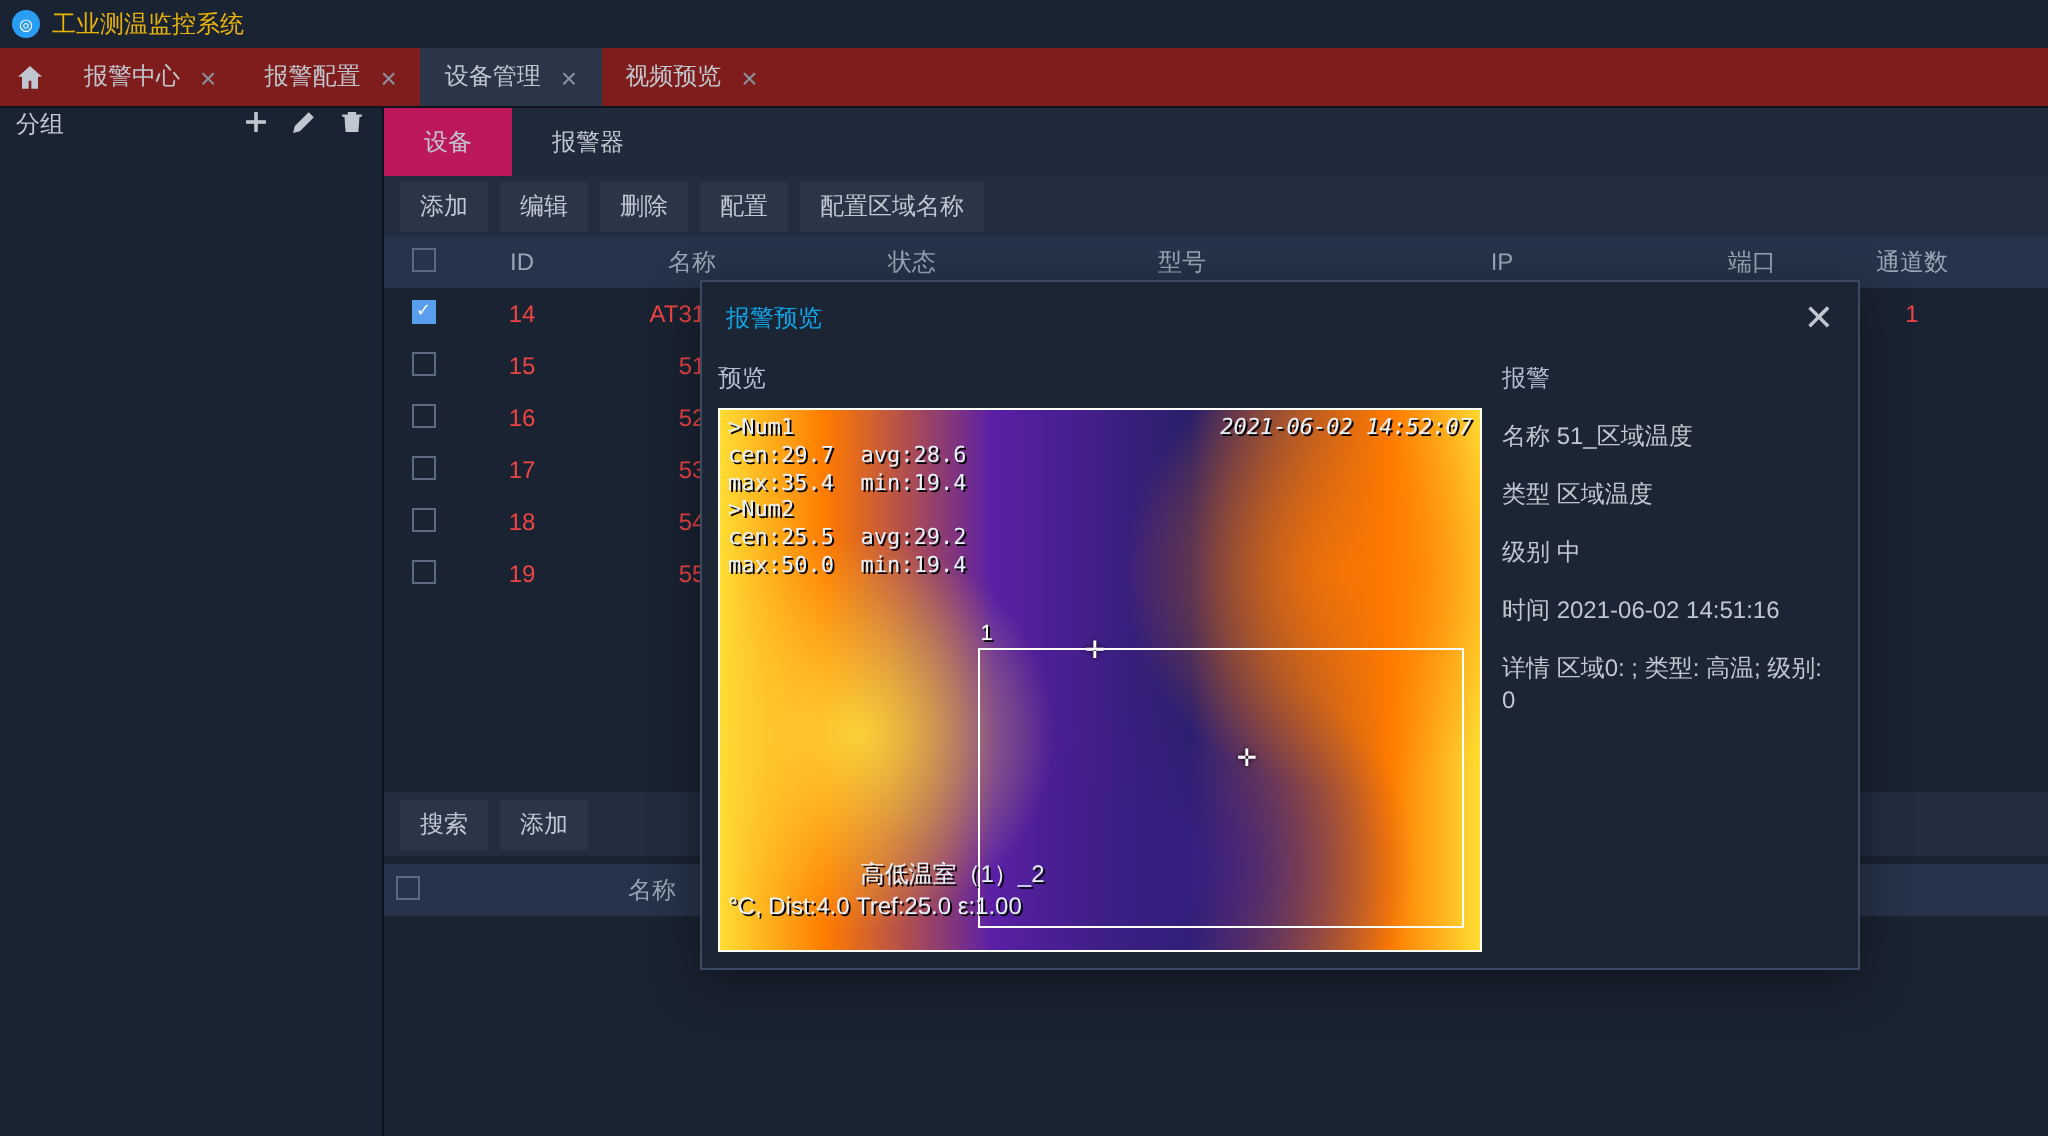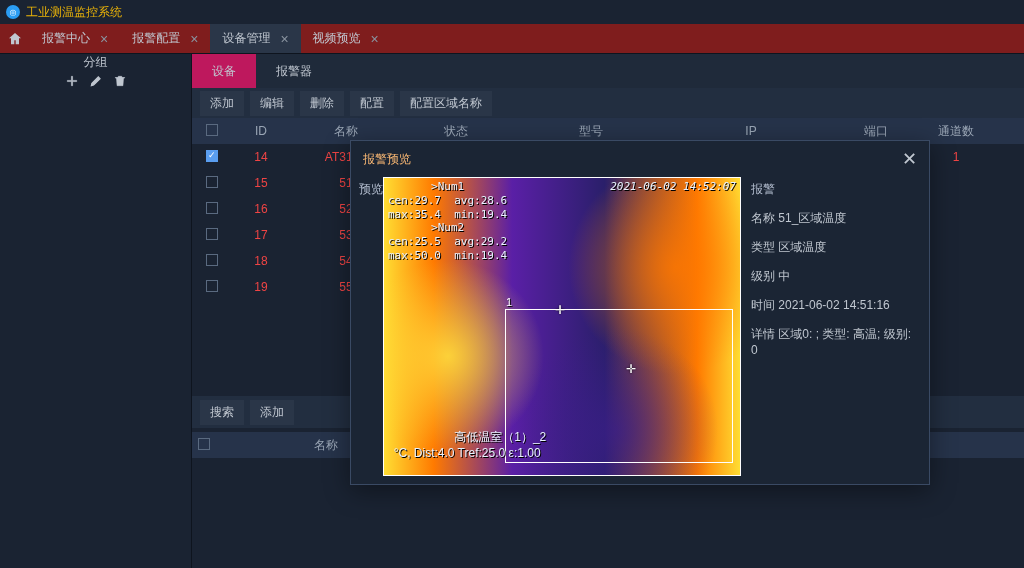--- a/index.html
+++ b/index.html
@@ -12,21 +12,21 @@
 .tabs { height: 30px; display: flex; align-items: stretch; background: #7f1d1d; border-bottom: 1px solid #0e141e;}
 .home-btn { width: 30px; display:flex; align-items:center; justify-content:center; }
 .home-btn svg { fill: #c0c7d0; }
 .tab { display:flex; align-items:center; padding: 0 12px; gap: 10px; cursor:pointer; position:relative;}
 .tab.active { background: #2a3648; }
 .tab .close { color: #8a94a0; font-size: 14px; line-height: 1; }
 
 .main { display:flex; height: calc(100% - 54px); }
 
 .sidebar { width: 192px; background: #1a2332; border-right: 1px solid #0e141e; display:flex; flex-direction:column; }
-.sidebar-hdr { height: 34px; display:flex; align-items:center; justify-content:space-between; padding: 0 8px 0 8px; flex-direction: column; }
+.sidebar-hdr { height: 34px; display:flex; align-items:flex-start; justify-content:space-between; padding: 0 8px 0 8px; }
 .sidebar-hdr .label { color: #c0c7d0; }
 .sidebar-hdr .actions { display:flex; gap:10px; }
 .sidebar-hdr .actions svg { fill: #c0c7d0; stroke:#c0c7d0;}
 .sidebar-list { padding: 4px 0; }
 .sidebar-item { padding: 6px 10px; color:#c0c7d0; }
 
 .content { flex:1; display:flex; flex-direction:column; position:relative; }
 .subtabs { height: 34px; display:flex; align-items:stretch; background:#1f2a3a; }
 .subtab { padding: 0 20px; display:flex; align-items:center; cursor:pointer;}
 .subtab.active { background: #be185d; }
@@ -46,24 +46,24 @@
 .status-dot::after{content:"✕";color:#1a2332;font-size:8px;position:absolute;left:2px;top:0;}
 
 .bottom-bar { position:absolute; left:0; right:0; bottom:140px; height:32px; background:#222e40; display:flex; align-items:center; padding:0 8px; gap:6px;}
 .bottom-bar .btn { padding:4px 10px; background:#2a3648; cursor:pointer;}
 .bottom-table { position:absolute; left:0; right:0; bottom:110px; height:26px; background:#26334a; display:flex; align-items:center; padding:0 6px;}
 .bt-cb{width:28px;} .bt-name{width:200px;text-align:center;color:#9aa6b5;} .bt-model{ text-align:center;color:#9aa6b5; flex:1;}
 
 
 .modal { position:absolute; left:350px; top:140px; width:580px; height:345px; background:#1b2534; border:1px solid #3a4a64; z-index:50; box-shadow:0 6px 24px rgba(0,0,0,.4);}
 .modal-hdr { height: 36px; display:flex; align-items:center; justify-content:space-between; padding:0 12px; }
-.modal-hdr .t{ color:#fdba74;}
+.modal-hdr .t{ color:#0ea5e9;}
 .modal-hdr .x{ color:#c0c7d0; font-size:18px; cursor:pointer;}
 .modal-body { display:flex; height: calc(100% - 36px); }
-.preview-col { width: 390px; display:flex; flex-direction:row; padding: 0 0 8px 8px; text-align: center;}
+.preview-col { width: 390px; display:flex; flex-direction:column; padding: 0 0 8px 8px;}
 .info-col { flex:1; padding: 0 10px;}
 .col-hdr { color:#b5bfd0; padding: 4px 0 6px;}
 .thermal { flex:1; position:relative; border:1px solid #fff; background: linear-gradient(90deg, #ffdd33 0%, #ff7a00 14%, #5a1fa6 36%, #2a1f6a 62%, #ff7a00 88%, #ffdd33 100%); overflow:hidden;}
 .thermal::before{content:"";position:absolute;left:0;top:0;right:0;bottom:0;background:
  radial-gradient(circle at 18% 60%, rgba(255,220,60,.9), transparent 28%),
  radial-gradient(circle at 82% 30%, rgba(255,120,0,.8), transparent 30%),
  radial-gradient(circle at 65% 85%, rgba(60,30,140,.7), transparent 30%);
 }
 .overlay-text{position:absolute;color:#e8f2ff;font-family:monospace;font-size:11px;white-space:pre;text-shadow:1px 1px 0 #000;}
 .ts{right:4px;top:2px;font-style:italic;}

